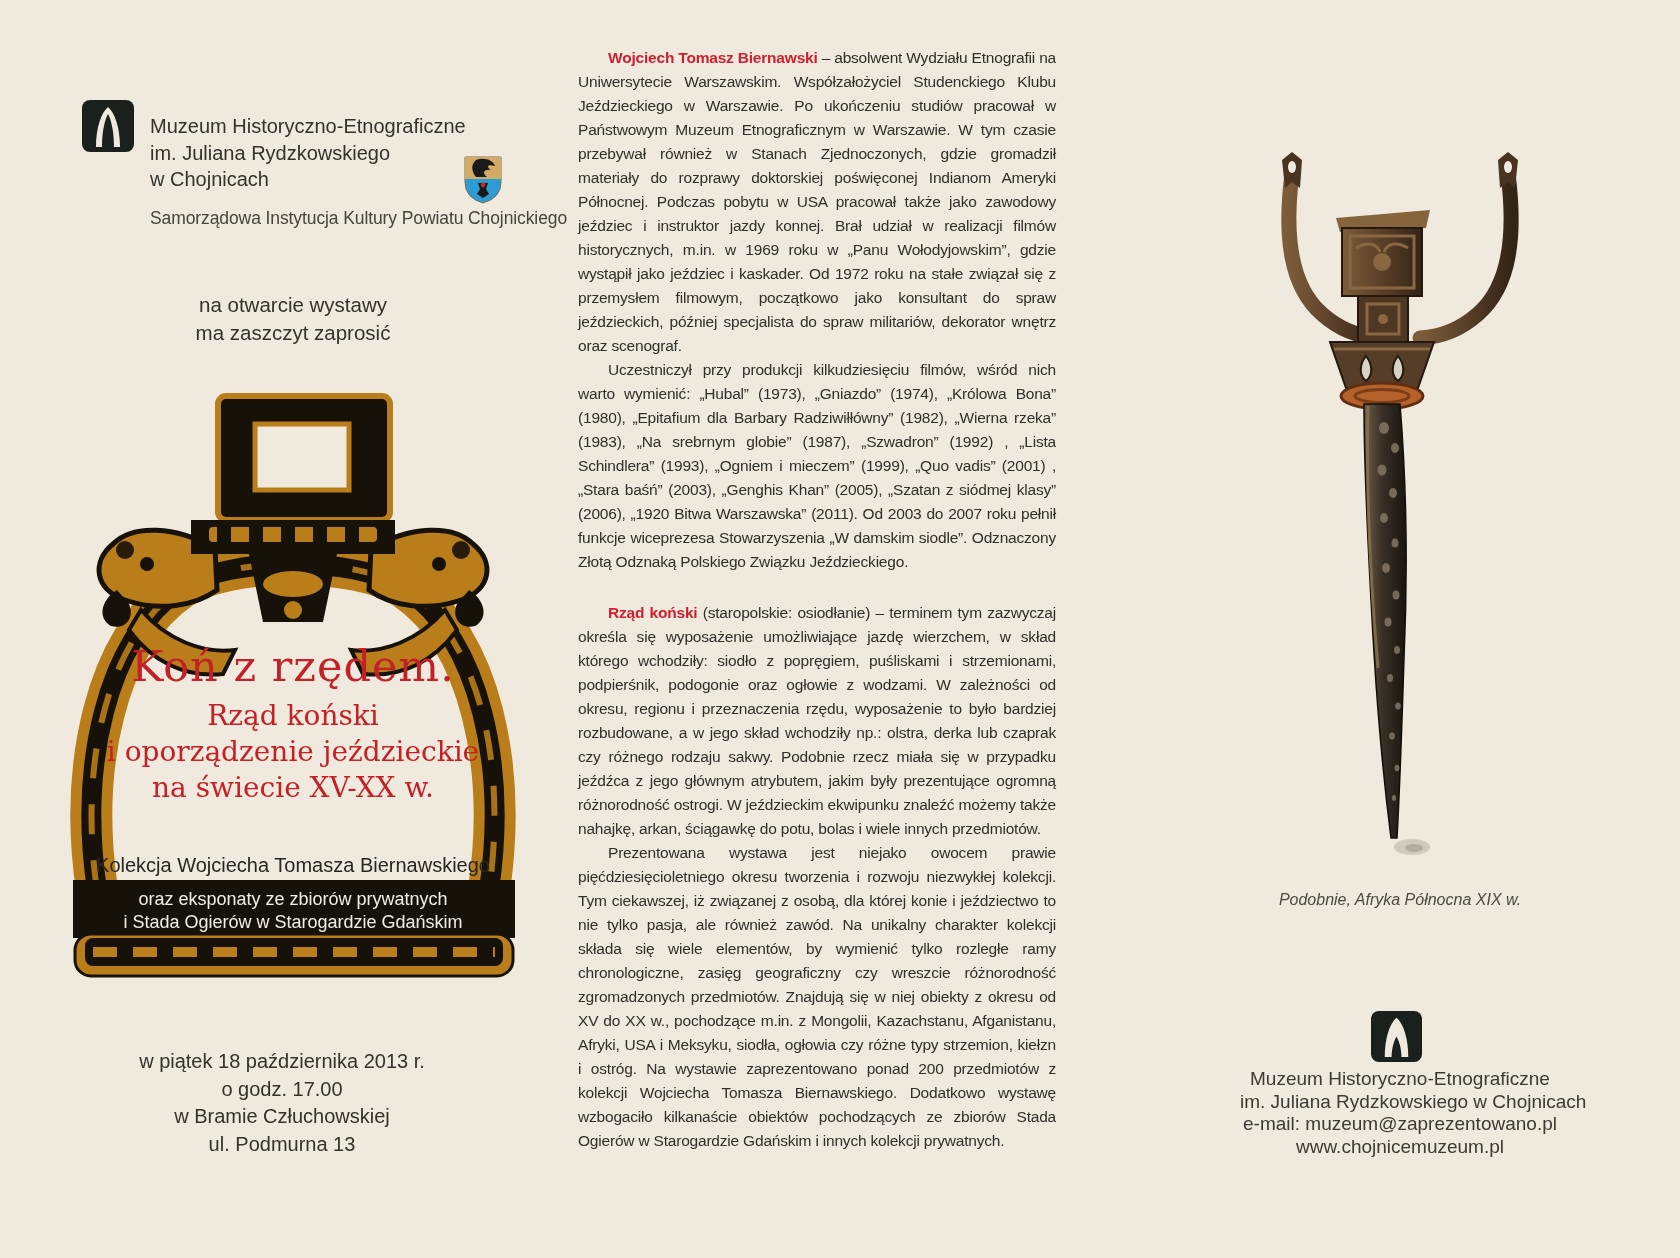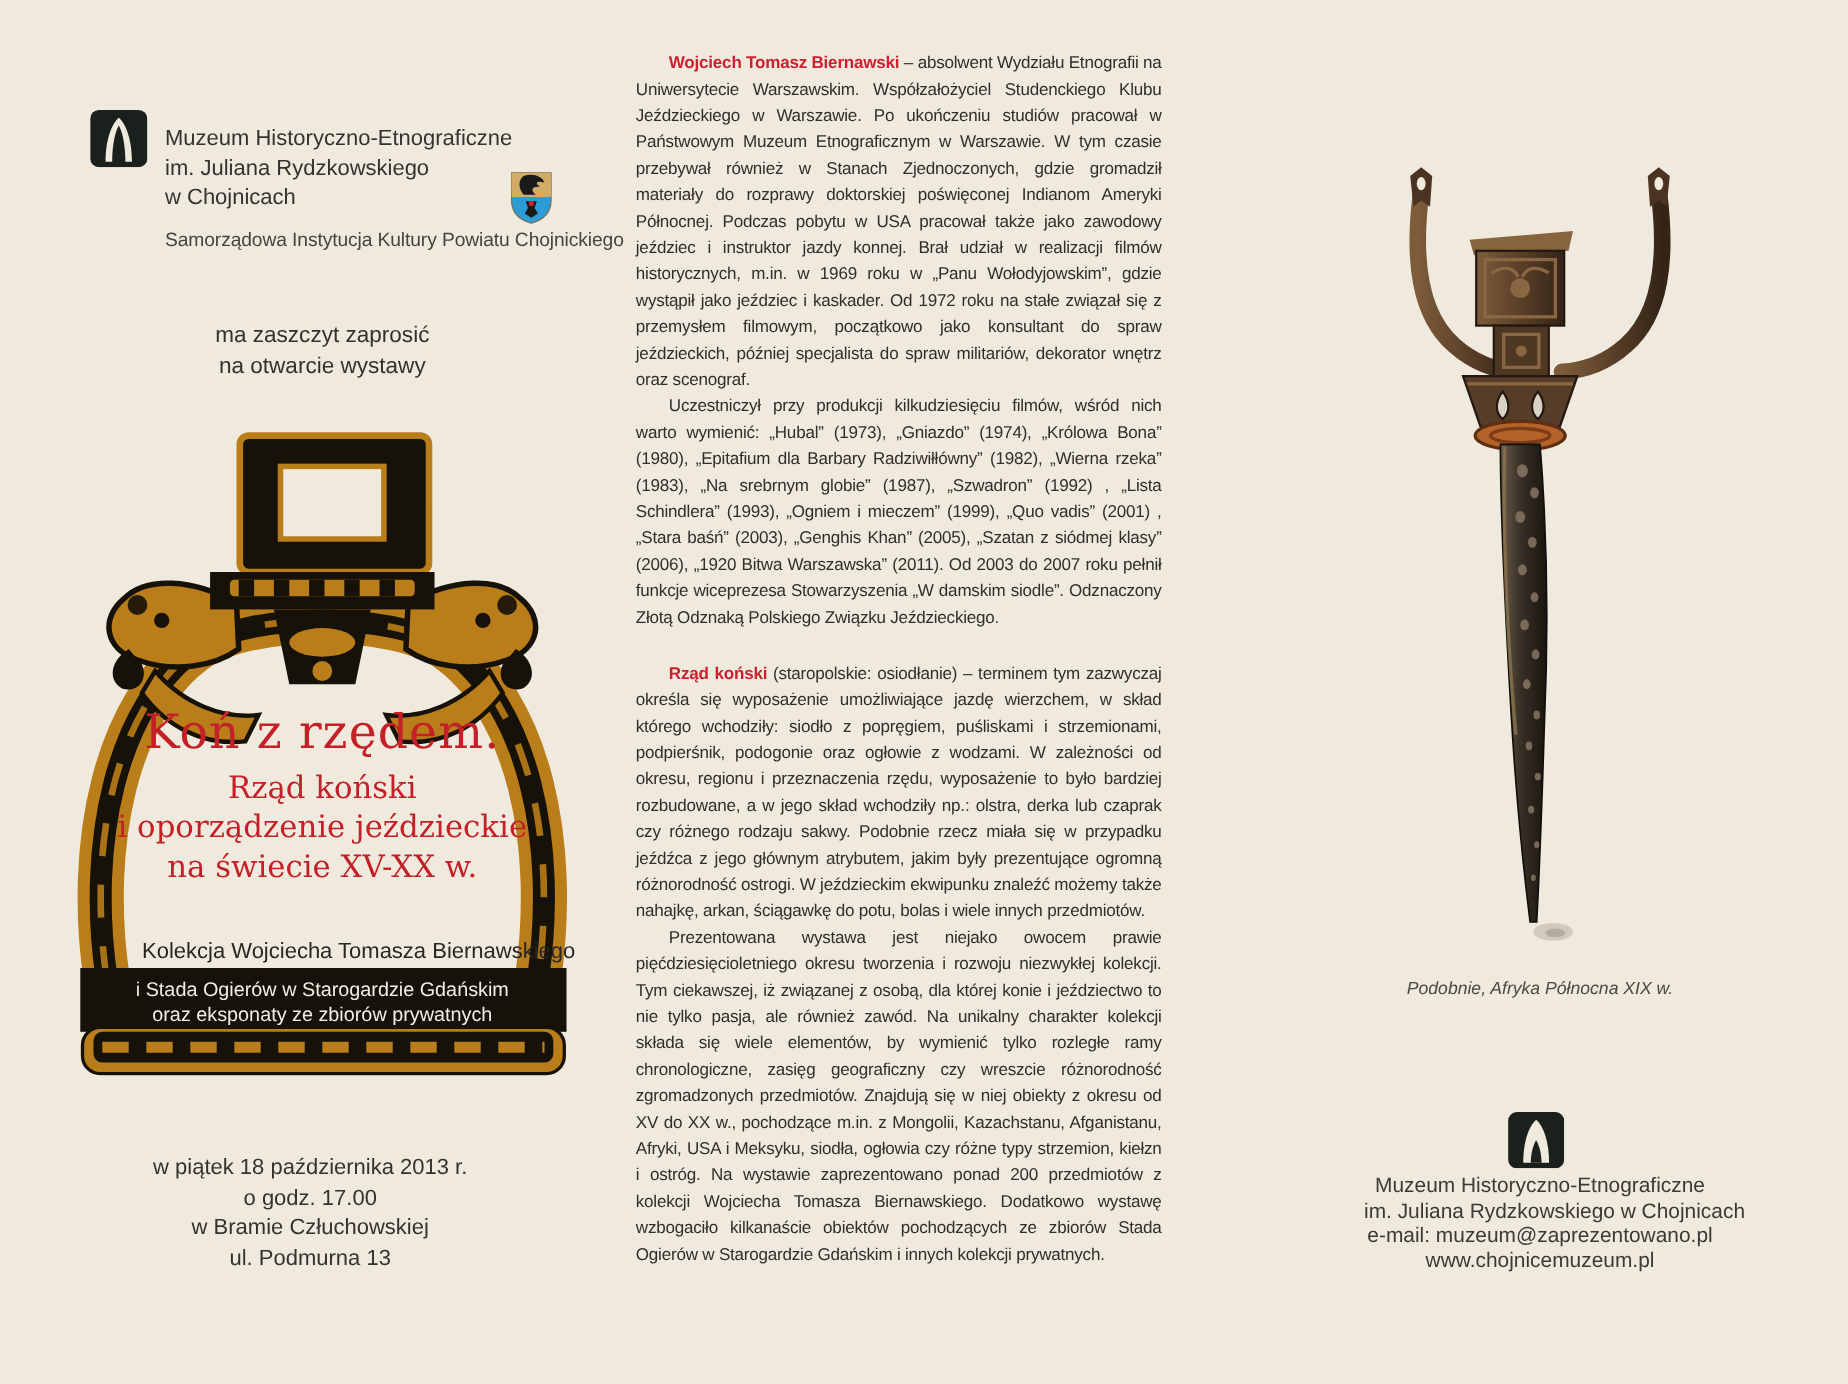--- a/index.html
+++ b/index.html
@@ -19,21 +19,21 @@
     font-size:20.5px;line-height:28px;color:#33322d;}
   .coat{left:464px;top:156px;width:38px;height:48px;}
 
   .stirrup-svg{left:63px;top:378px;width:460px;height:600px;}
 
   .stirrup-title{left:63px;top:642px;width:460px;text-align:center;color:#c32127;
     font-family:"DejaVu Serif",serif;}
   .stirrup-title .t1{font-size:43px;line-height:48px;margin-bottom:8px;letter-spacing:1px;}
   .stirrup-title .t2{font-size:28px;line-height:36px;}
 
-  .collection-line{left:63px;top:854px;width:460px;text-align:right;
+  .collection-line{left:63px;top:854px;width:460px;text-align:center;
     font-size:20px;color:#272624;}
   .band-text{left:73px;top:888px;width:440px;text-align:center;color:#f1eee3;
     font-size:18px;line-height:23px;}
   .event-block{left:52px;top:1048px;width:460px;text-align:center;
     font-size:20px;line-height:27.5px;color:#33322d;}
 
   
   .mid-col{left:566px;top:46px;width:478px;
     font-size:15.5px;line-height:24px;letter-spacing:-0.2px;
     text-align:justify;color:#2f2e2a;margin-left:12px;}
@@ -68,22 +68,22 @@
 
 <svg class="abs coat" viewBox="0 0 38 48">
   <path d="M1 1 H37 V26 Q37 42 19 47 Q1 42 1 26 Z" fill="#2d9bd4" stroke="#7a6a4a" stroke-width="1"></path>
   <path d="M1 1 H37 V23 H1 Z" fill="#d2ab67"></path>
   <path d="M12 4 C20 1 29 4 31 10 C25 8 21 10 27 14 C21 13 17 16 23 21 L12 21 C7 15 7 8 12 4 Z" fill="#1a1a18"></path>
   <path d="M14 27 L24 27 L22 33 L25 38 L19 42 L13 38 L16 33 Z" fill="#1a1a18"></path>
   <circle cx="19" cy="29" r="2.4" fill="#c0272d"></circle>
 </svg>
 
 <div class="abs invitation">
+  <div>na otwarcie wystawy</div>
   <div>ma zaszczyt zaprosić</div>
-  <div>na otwarcie wystawy</div>
 </div>
 
 <svg class="abs stirrup-svg" viewBox="0 0 460 600">
 
   <path d="M34 512 C16 390 42 262 118 210 C166 178 294 178 342 210 C418 262 444 390 426 512" fill="none" stroke="#b97d1a" stroke-width="42"></path>
   <path d="M34 512 C16 390 42 262 118 210 C166 178 294 178 342 210 C418 262 444 390 426 512" fill="none" stroke="#171209" stroke-width="20"></path>
   <path d="M34 512 C16 390 42 262 118 210 C166 178 294 178 342 210 C418 262 444 390 426 512" fill="none" stroke="#b97d1a" stroke-width="6" stroke-dasharray="30 26" opacity="0.9"></path>
 
   <g>
     <path d="M78 232 C104 262 140 276 172 272 L160 296 C120 300 88 282 66 252 Z" fill="#b97d1a" stroke="#171209" stroke-width="4"></path>
@@ -124,22 +124,22 @@
 <div class="abs stirrup-title">
   <div class="t1">Koń z rzędem.</div>
   <div class="t2">Rząd koński</div>
   <div class="t2">i oporządzenie jeździeckie</div>
   <div class="t2">na świecie XV-XX w.</div>
 </div>
 
 <div class="abs collection-line">Kolekcja Wojciecha Tomasza Biernawskiego</div>
 
 <div class="abs band-text">
+  <div>oraz eksponaty ze zbiorów prywatnych</div>
   <div>i Stada Ogierów w Starogardzie Gdańskim</div>
-  <div>oraz eksponaty ze zbiorów prywatnych</div>
 </div>
 
 <div class="abs event-block">
   <div>w piątek 18 października 2013 r.</div>
   <div>o godz. 17.00</div>
   <div>w Bramie Człuchowskiej</div>
   <div>ul. Podmurna 13</div>
 </div>
 
 <div class="abs mid-col">

